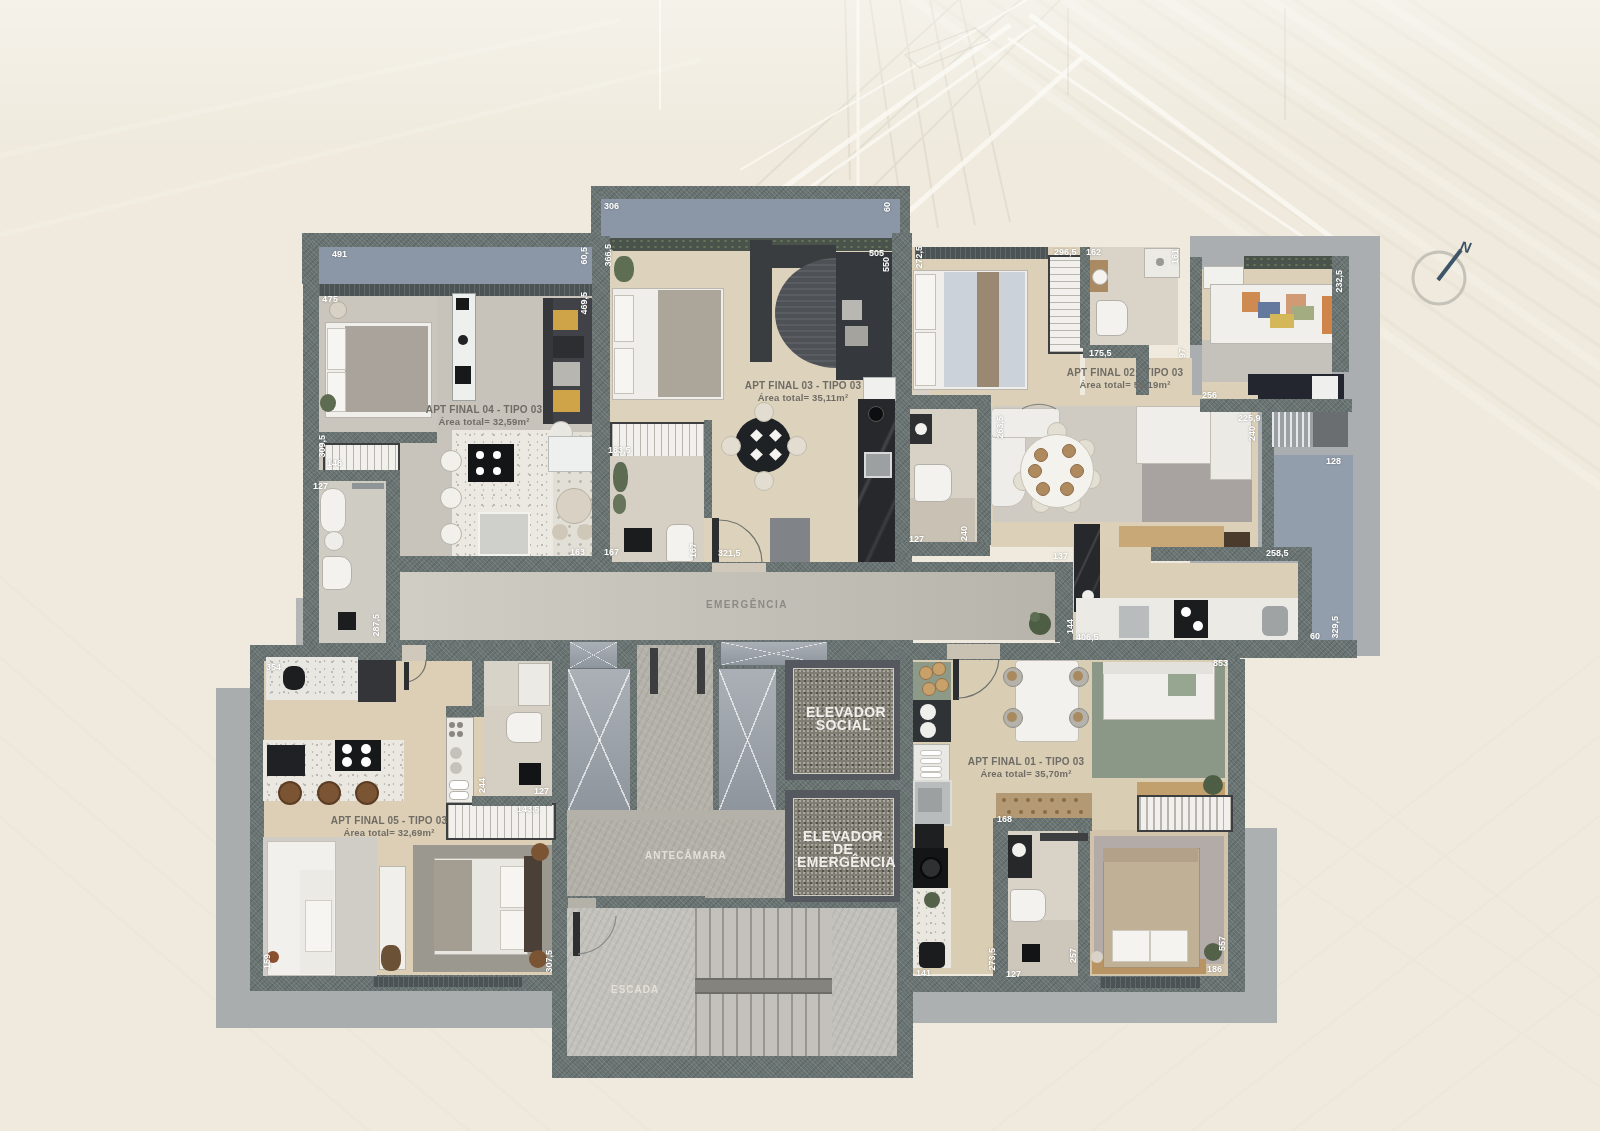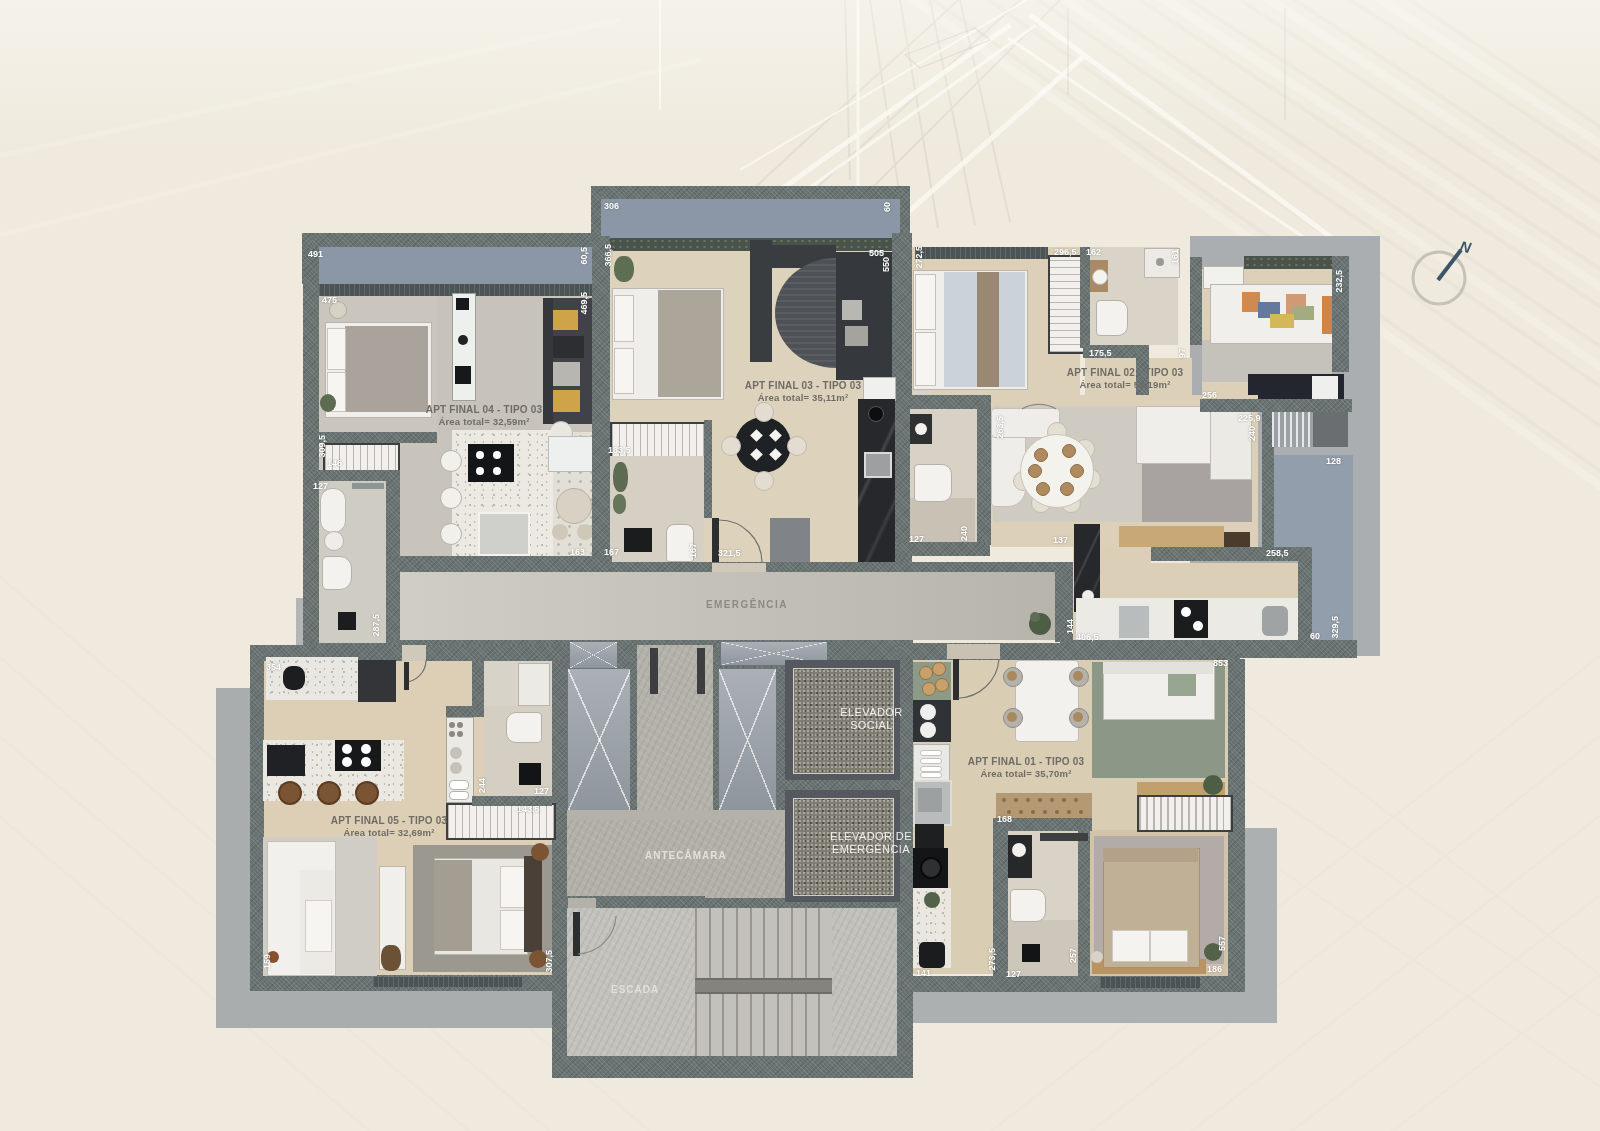--- a/index.html
+++ b/index.html
@@ -22,21 +22,21 @@
  linear-gradient(to bottom right,transparent 49.3%,rgba(255,255,255,.65) 49.3% 50.7%,transparent 50.7%),
  linear-gradient(180deg,#aab0b6,#8f959c);}
 .stairs{background:#c3c1bb;background-image:repeating-linear-gradient(90deg,#98968f 0 2px,transparent 2px 13.7px);}
 .grille{background-image:repeating-linear-gradient(90deg,rgba(255,255,255,.75) 0 2px,transparent 2px 6px);}
 .dim{font-size:9px;font-weight:bold;color:#fff;white-space:nowrap;line-height:9px;text-shadow:0 0 2px rgba(60,60,55,.5);}
 .dimv{writing-mode:vertical-rl;transform:rotate(180deg);}
 .lbl{font-size:10px;font-weight:bold;color:#6f6c66;letter-spacing:.2px;}
 .lbl2{font-size:9.5px;font-weight:bold;color:#6f6c66;letter-spacing:.2px;}
 .room{font-size:10px;font-weight:bold;color:#e2e0d8;letter-spacing:1px;}
 .rooml{font-size:10px;font-weight:bold;color:#8b8a84;letter-spacing:1.4px;}
-.room2{font-size:11px;font-weight:normal;color:#f0efeb;letter-spacing:.4px;line-height:13px;margin-left:28px;}
+.room2{font-size:14px;font-weight:bold;color:#f0efeb;letter-spacing:.4px;line-height:13px;}
 </style></head><body>
 <div id="page">
 <svg class="a" style="left:0;top:0" width="1600" height="1131" viewBox="0 0 1600 1131">
  <g stroke="#e7e1d3" stroke-width="4" opacity="0.5">
   <line x1="1010" y1="-20" x2="1620" y2="400"></line>
         <line x1="1060" y1="-20" x2="1620" y2="360"></line>
   <line x1="1110" y1="-20" x2="1620" y2="320"></line>
         <line x1="1160" y1="-20" x2="1620" y2="282"></line>
   <line x1="1210" y1="-20" x2="1620" y2="250"></line>
         <line x1="1265" y1="-20" x2="1620" y2="215"></line>
@@ -466,25 +466,25 @@
 <div class="a lbl" style="left:334px;top:404px;width:300px;text-align:center;">APT FINAL 04 - TIPO 03</div>
 <div class="a lbl2" style="left:334px;top:416px;width:300px;text-align:center;">Área total= 32,59m²</div>
 <div class="a lbl" style="left:653px;top:380px;width:300px;text-align:center;">APT FINAL 03 - TIPO 03</div>
 <div class="a lbl2" style="left:653px;top:392px;width:300px;text-align:center;">Área total= 35,11m²</div>
 <div class="a lbl" style="left:975px;top:367px;width:300px;text-align:center;">APT FINAL 02 - TIPO 03</div>
 <div class="a lbl2" style="left:975px;top:379px;width:300px;text-align:center;">Área total= 52,19m²</div>
 <div class="a lbl" style="left:876px;top:756px;width:300px;text-align:center;">APT FINAL 01 - TIPO 03</div>
 <div class="a lbl2" style="left:876px;top:768px;width:300px;text-align:center;">Área total= 35,70m²</div>
 <div class="a lbl" style="left:239px;top:815px;width:300px;text-align:center;">APT FINAL 05 - TIPO 03</div>
 <div class="a lbl2" style="left:239px;top:827px;width:300px;text-align:center;">Área total= 32,69m²</div>
-<div class="a dim" style="left:308px;top:250px;">491</div>
+<div class="a dim" style="left:332px;top:250px;">491</div>
 <div class="a dim dimv" style="left:580px;top:247px;">60,5</div>
 <div class="a dim" style="left:604px;top:202px;">306</div>
 <div class="a dim dimv" style="left:883px;top:202px;">60</div>
-<div class="a dim" style="left:322px;top:296px;">475</div>
+<div class="a dim" style="left:322px;top:296px;font-family:Liberation Mono, monospace;">475</div>
 <div class="a dim dimv" style="left:580px;top:292px;">469,5</div>
 <div class="a dim dimv" style="left:604px;top:244px;">366,5</div>
 <div class="a dim" style="left:869px;top:249px;">505</div>
 <div class="a dim dimv" style="left:882px;top:257px;">550</div>
 <div class="a dim dimv" style="left:915px;top:246px;">272,5</div>
 <div class="a dim" style="left:1054px;top:248px;">296,5</div>
 <div class="a dim" style="left:1086px;top:248px;">162</div>
 <div class="a dim dimv" style="left:1171px;top:249px;">161</div>
 <div class="a dim dimv" style="left:1335px;top:270px;">232,5</div>
 <div class="a dim dimv" style="left:318px;top:435px;">309,5</div>
@@ -498,21 +498,21 @@
 <div class="a dim dimv" style="left:1248px;top:426px;">240</div>
 <div class="a dim" style="left:1326px;top:457px;">128</div>
 <div class="a dim dimv" style="left:372px;top:614px;">287,5</div>
 <div class="a dim" style="left:570px;top:548px;">163</div>
 <div class="a dim" style="left:604px;top:548px;">167</div>
 <div class="a dim dimv" style="left:689px;top:543px;">167</div>
 <div class="a dim" style="left:718px;top:549px;">321,5</div>
 <div class="a dim" style="left:909px;top:535px;">127</div>
 <div class="a dim dimv" style="left:960px;top:526px;">240</div>
 <div class="a dim dimv" style="left:996px;top:416px;">263,5</div>
-<div class="a dim" style="left:1053px;top:536px;">137</div>
+<div class="a dim" style="left:1053px;top:552px;">137</div>
 <div class="a dim" style="left:1266px;top:549px;">258,5</div>
 <div class="a dim" style="left:1076px;top:633px;">406,5</div>
 <div class="a dim dimv" style="left:1066px;top:619px;">144</div>
 <div class="a dim" style="left:1310px;top:632px;">60</div>
 <div class="a dim dimv" style="left:1331px;top:616px;">329,5</div>
 <div class="a dim" style="left:1213px;top:659px;">853</div>
 <div class="a dim" style="left:266px;top:663px;">354</div>
 <div class="a dim dimv" style="left:478px;top:778px;">244</div>
 <div class="a dim" style="left:534px;top:787px;">127</div>
 <div class="a dim" style="left:517px;top:805px;">143,5</div>

